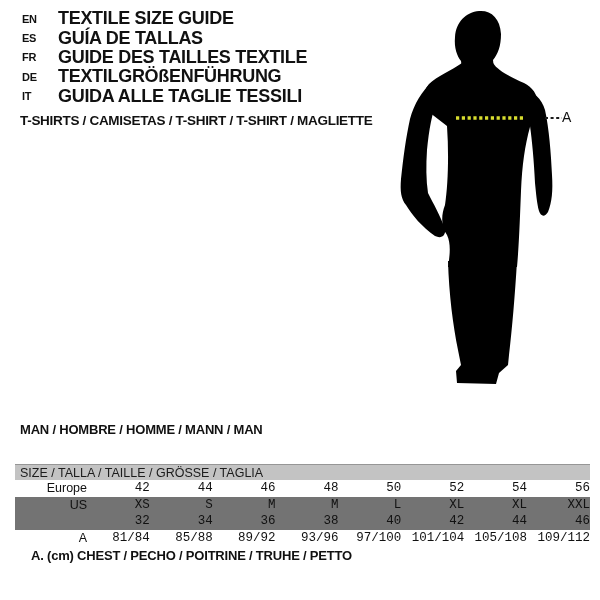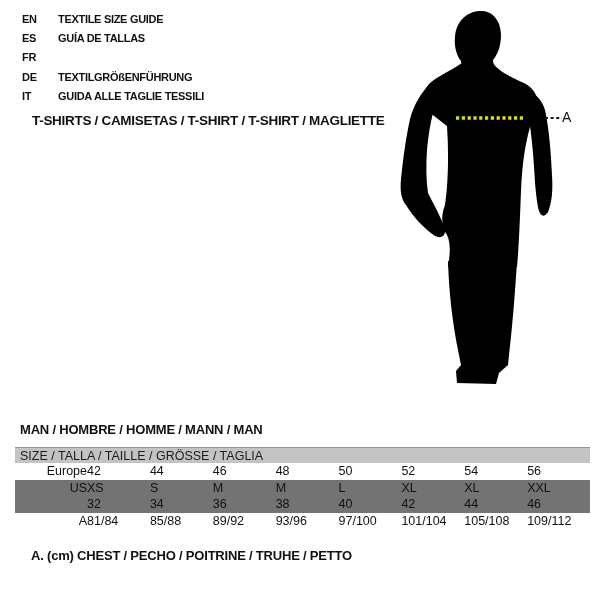--- a/index.html
+++ b/index.html
@@ -4,45 +4,45 @@
 <style>
   * { margin:0; padding:0; box-sizing:border-box; }
   body { width:600px; height:600px; background:#ffffff;
          font-family:"Liberation Sans","DejaVu Sans",sans-serif; color:#111; }
   .canvas { position:relative; width:600px; height:600px; background:#fff; overflow:hidden; }
 
   
   .lang-list { position:absolute; left:22px; top:9px; }
   .lang-row { display:flex; height:19.4px; align-items:center; }
   .lang-code { width:36px; font-size:11px; font-weight:bold; letter-spacing:-0.3px; }
-  .lang-label { font-size:11px; font-weight:bold; letter-spacing:-0.3px; white-space:nowrap; }
+  .lang-label { font-size:18px; font-weight:bold; letter-spacing:-0.3px; white-space:nowrap; }
 
   
-  .categories { position:absolute; left:32px; top:111px;text-align:center; }
+  .categories { position:absolute; left:20px; top:111px;text-align:center; }
   .categories div { font-size:13.5px; font-weight:bold; letter-spacing:-0.3px;
                     height:19.6px; line-height:19.6px; white-space:nowrap; }
 
   
   .figure { position:absolute; left:395px; top:5px; width:205px; height:395px; }
   .figure svg { position:absolute; left:0; top:0; }
   .measure-label { position:absolute; left:167px; top:104px; font-size:14px; font-weight:400; }
 
   
   .section-title { position:absolute; left:20px; top:422px; font-size:13px; font-weight:bold;
                    letter-spacing:-0.2px; white-space:nowrap; }
 
   
-  .size-table { position:absolute; left:15px; top:447px; width:575px; font-size:12.5px; }
+  .size-table { position:absolute; left:15px; top:464px; width:575px; font-size:12.5px; }
   .t-header { height:16px; line-height:16px; background:#c3c3c3; border-top:1px solid #969696;
               padding-left:5px; color:#1c1c1c; white-space:nowrap; }
   .t-row { display:grid; grid-template-columns:72px repeat(8,1fr); align-items:center; height:16.5px; }
   .row-white { background:#ffffff; }
   .row-gray  { background:#737373; }
   .t-label { padding-left:5px; text-align:right; }
-  .t-cell  { text-align:left; }
+  .t-cell  { text-align:right;font-family:Liberation Mono, monospace; }
 
   
   .footnote { position:absolute; left:20px; top:548px; font-size:13px; font-weight:bold;
               letter-spacing:-0.2px; white-space:nowrap;margin-left:11px; }
 </style>
 </head>
 <body>
 
 <div class="canvas">
 
@@ -50,20 +50,21 @@
     <div class="lang-row">
       <span class="lang-code">EN</span>
       <span class="lang-label">TEXTILE SIZE GUIDE</span>
     </div>
     <div class="lang-row">
       <span class="lang-code">ES</span>
       <span class="lang-label">GUÍA DE TALLAS</span>
     </div>
     <div class="lang-row">
       <span class="lang-code">FR</span>
+      <span class="lang-label">GUIDE DES TAILLES TEXTILE</span>
     </div>
     <div class="lang-row">
       <span class="lang-code">DE</span>
       <span class="lang-label">TEXTILGRÖßENFÜHRUNG</span>
     </div>
     <div class="lang-row">
       <span class="lang-code">IT</span>
       <span class="lang-label">GUIDA ALLE TAGLIE TESSILI</span>
     </div>
   </div>

